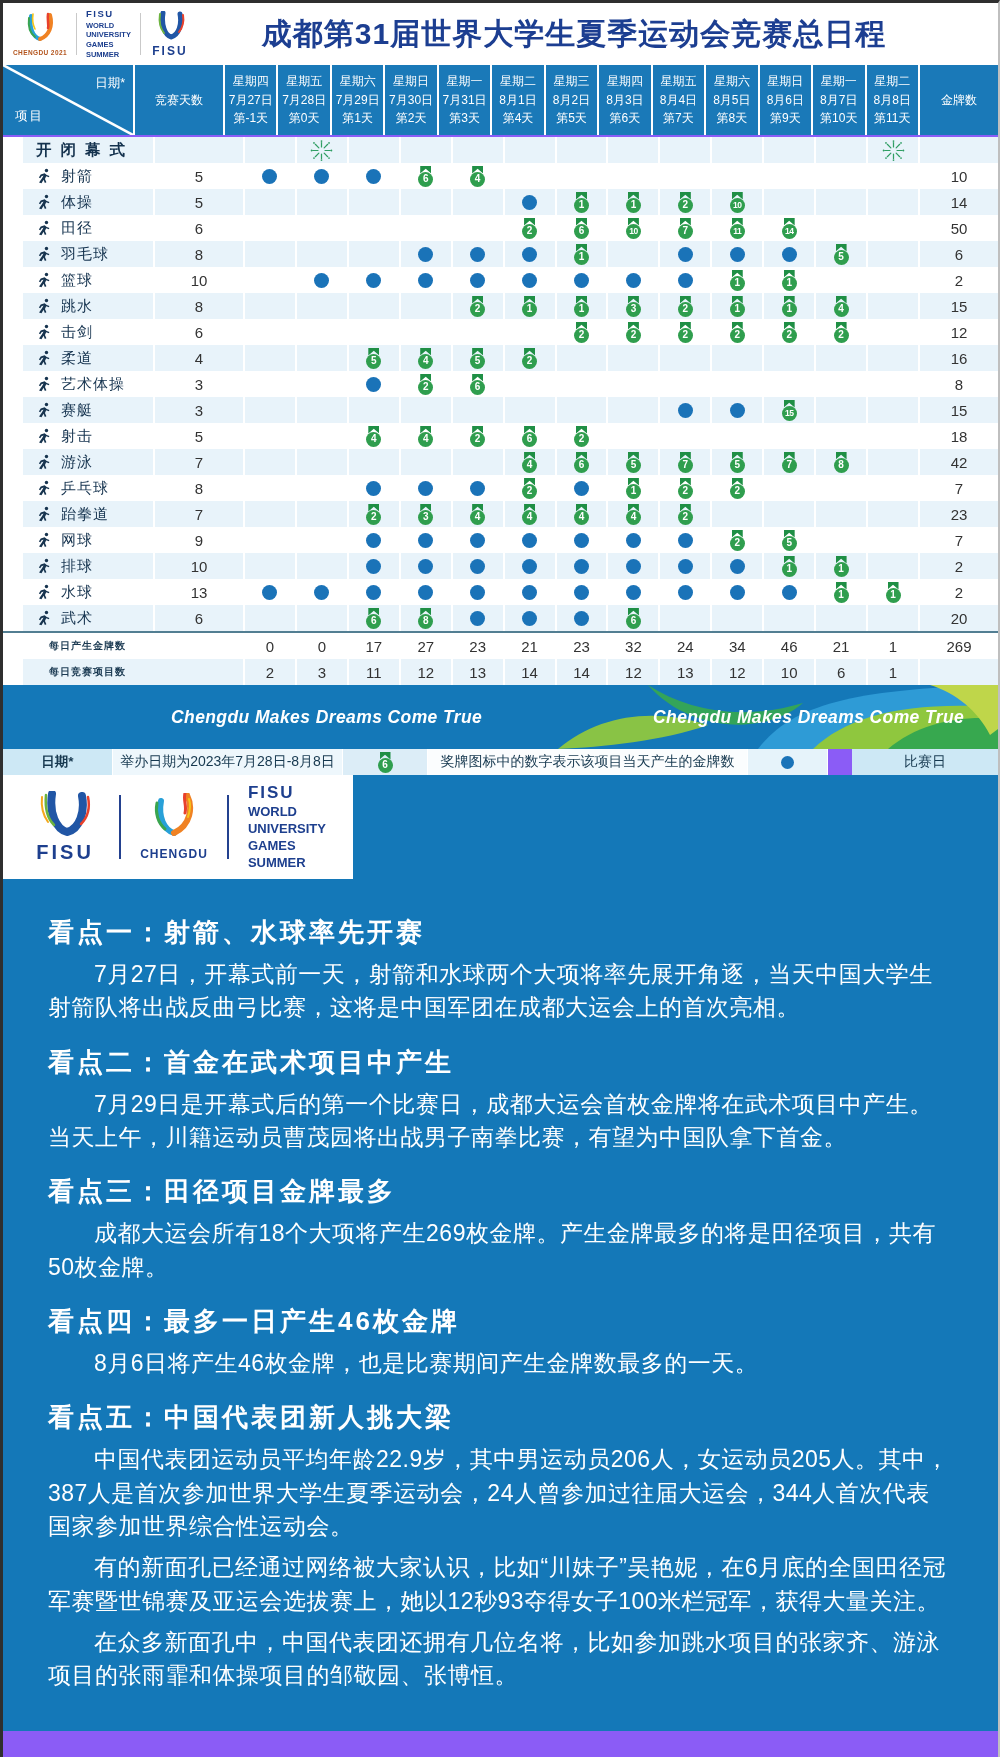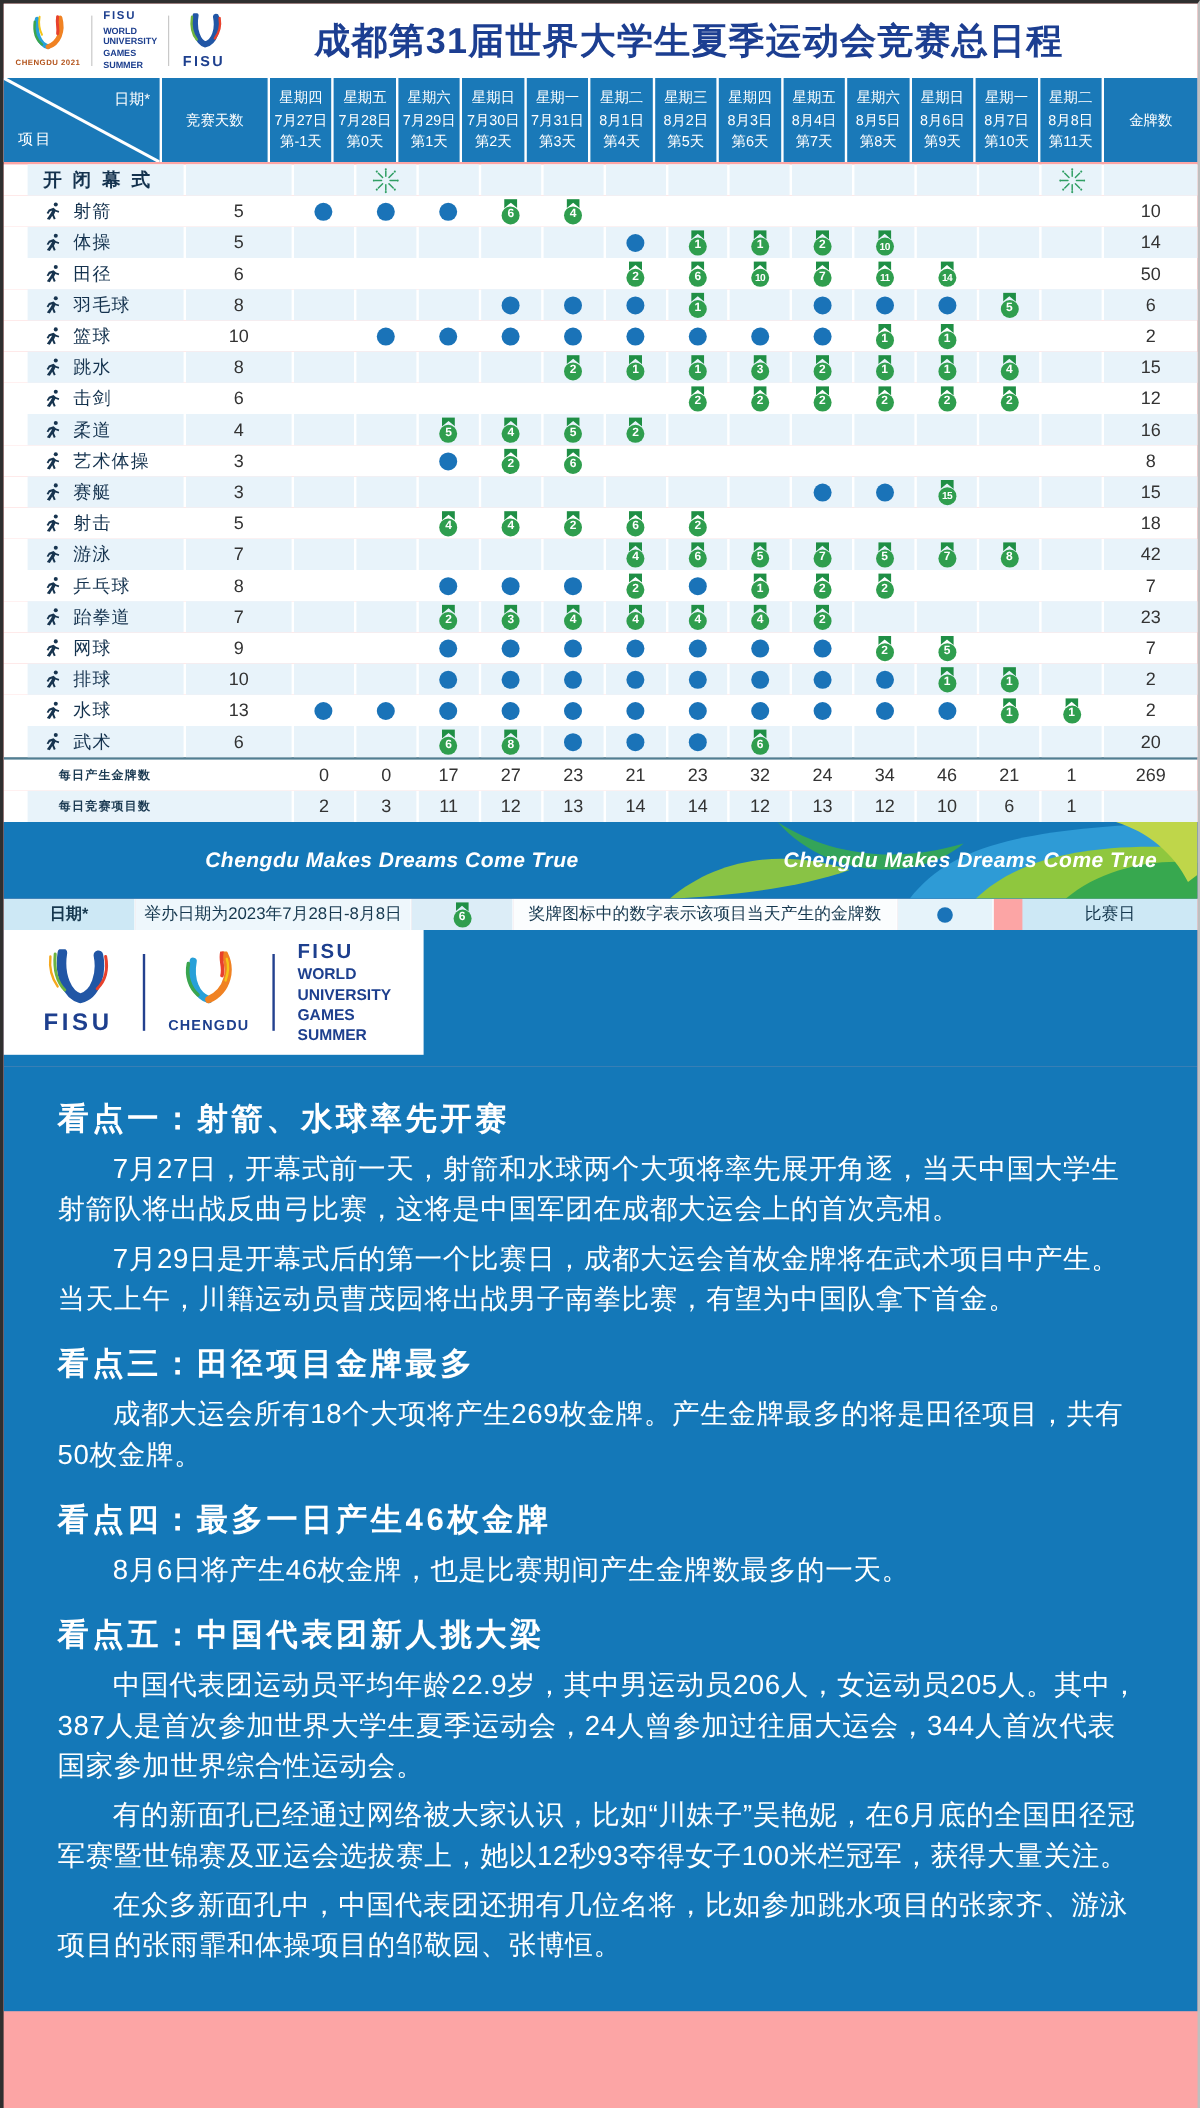--- a/index.html
+++ b/index.html
@@ -1,16 +1,16 @@
 <!DOCTYPE html>
 <html><head>
 <meta charset="utf-8">
 <style>
   html,body{margin:0;padding:0;background:#dcdcdc;}
-  .page{position:relative;width:1000px;height:1757px;background:#fca5a5;overflow:hidden;
+  .page{position:relative;width:1000px;height:1757px;background:#8b5cf6;overflow:hidden;
         font-family:"Liberation Sans","DejaVu Sans",sans-serif;
         border-top:3px solid #2f2f2f;border-left:3px solid #2f2f2f;border-right:2px solid #bfbfbf;box-sizing:border-box;}
 
   
   .topbar{height:62px;display:flex;align-items:center;padding:0 10px;background:#fff;}
   .logo-cluster{display:flex;align-items:center;gap:9px;}
   .lg{display:flex;flex-direction:column;align-items:center;gap:1px;}
   .lg .cap{font-size:6.5px;font-weight:bold;color:#b3541c;letter-spacing:.4px;}
   .lg.fisulogo .cap{color:#1d3f8e;font-size:12px;letter-spacing:2px;}
   .vdiv{width:1px;height:42px;background:#c9c9c9;}
@@ -1245,20 +1245,21 @@
         <span>UNIVERSITY</span>
         <span>GAMES</span>
         <span>SUMMER</span>
       </div>
     </div>
   </section>
 
   <section class="highlights" id="highlights">
       <h3 class="hl-title">看点一：射箭、水球率先开赛</h3>
       <p class="hl-p">7月27日，开幕式前一天，射箭和水球两个大项将率先展开角逐，当天中国大学生射箭队将出战反曲弓比赛，这将是中国军团在成都大运会上的首次亮相。</p>
+      <h3 class="hl-title">看点二：首金在武术项目中产生</h3>
       <p class="hl-p">7月29日是开幕式后的第一个比赛日，成都大运会首枚金牌将在武术项目中产生。当天上午，川籍运动员曹茂园将出战男子南拳比赛，有望为中国队拿下首金。</p>
       <h3 class="hl-title">看点三：田径项目金牌最多</h3>
       <p class="hl-p">成都大运会所有18个大项将产生269枚金牌。产生金牌最多的将是田径项目，共有50枚金牌。</p>
       <h3 class="hl-title">看点四：最多一日产生46枚金牌</h3>
       <p class="hl-p">8月6日将产生46枚金牌，也是比赛期间产生金牌数最多的一天。</p>
       <h3 class="hl-title">看点五：中国代表团新人挑大梁</h3>
       <p class="hl-p">中国代表团运动员平均年龄22.9岁，其中男运动员206人，女运动员205人。其中，387人是首次参加世界大学生夏季运动会，24人曾参加过往届大运会，344人首次代表国家参加世界综合性运动会。</p>
       <p class="hl-p">有的新面孔已经通过网络被大家认识，比如“川妹子”吴艳妮，在6月底的全国田径冠军赛暨世锦赛及亚运会选拔赛上，她以12秒93夺得女子100米栏冠军，获得大量关注。</p>
       <p class="hl-p">在众多新面孔中，中国代表团还拥有几位名将，比如参加跳水项目的张家齐、游泳项目的张雨霏和体操项目的邹敬园、张博恒。</p>
     </section>

